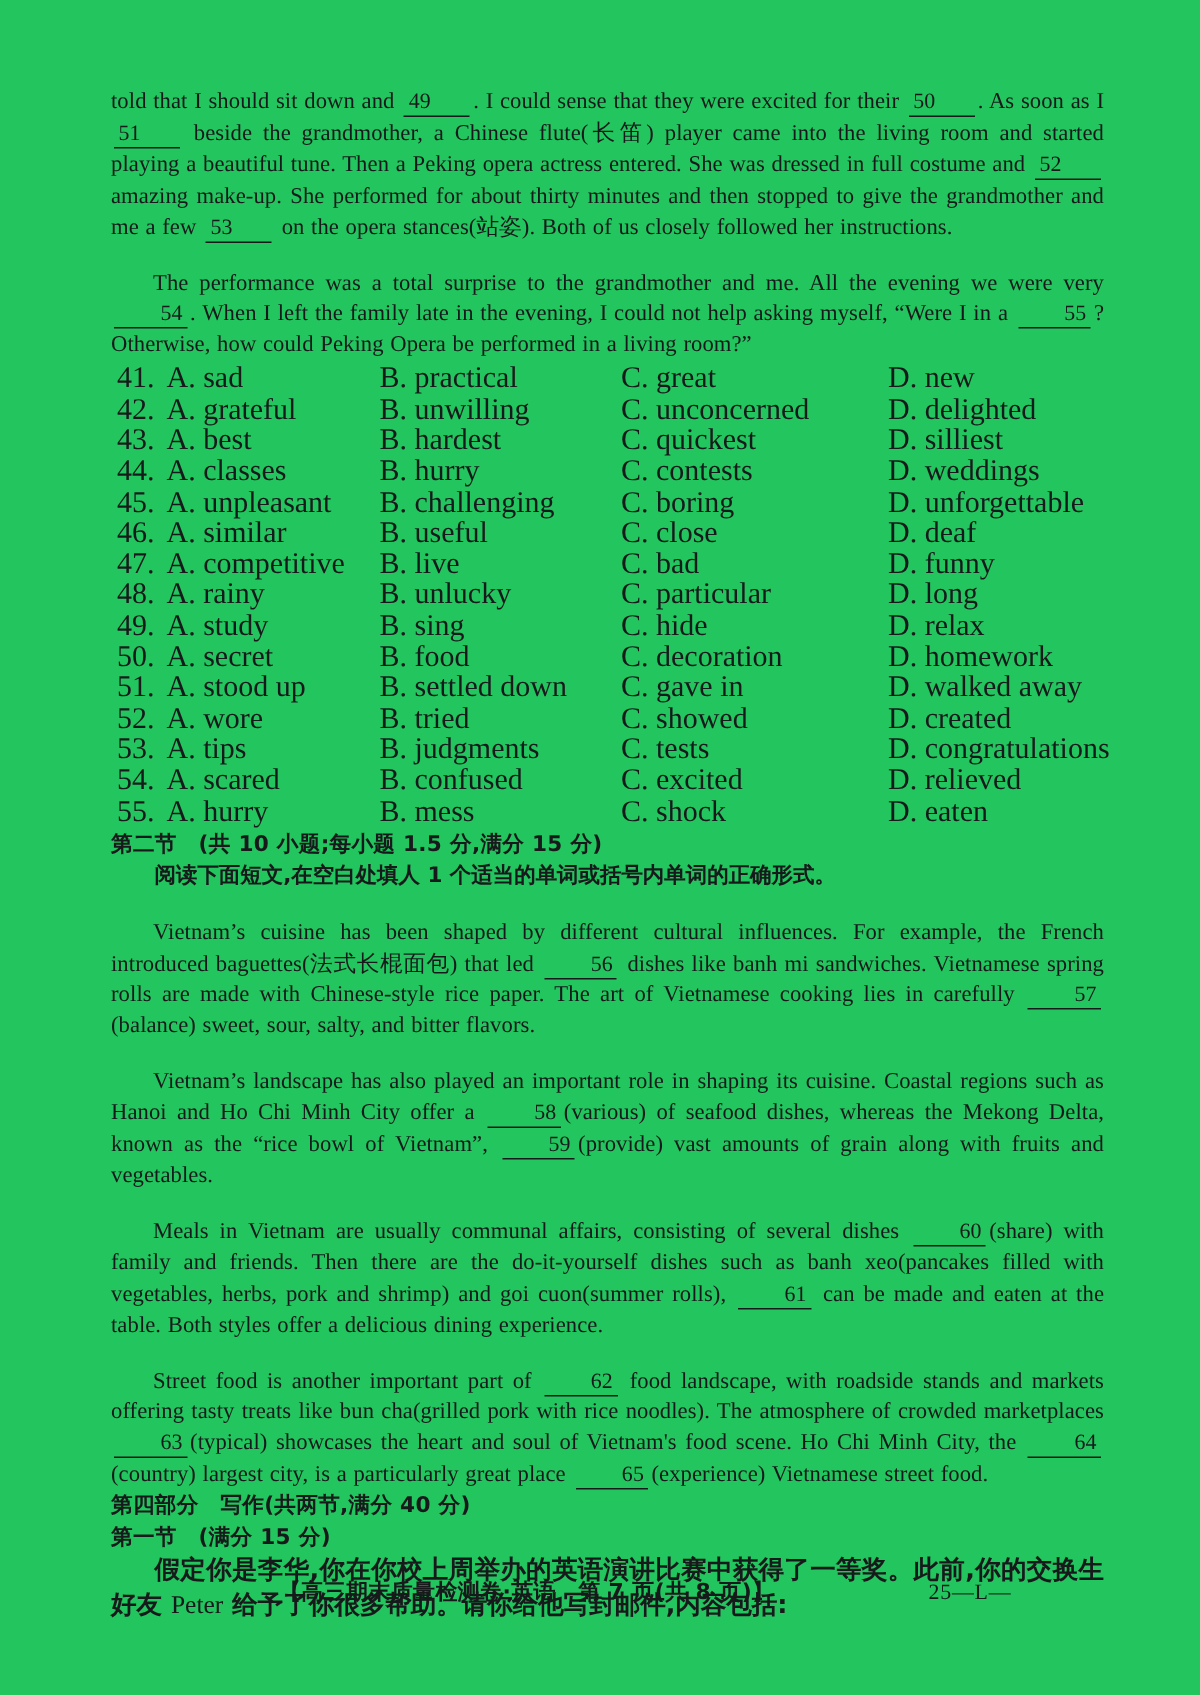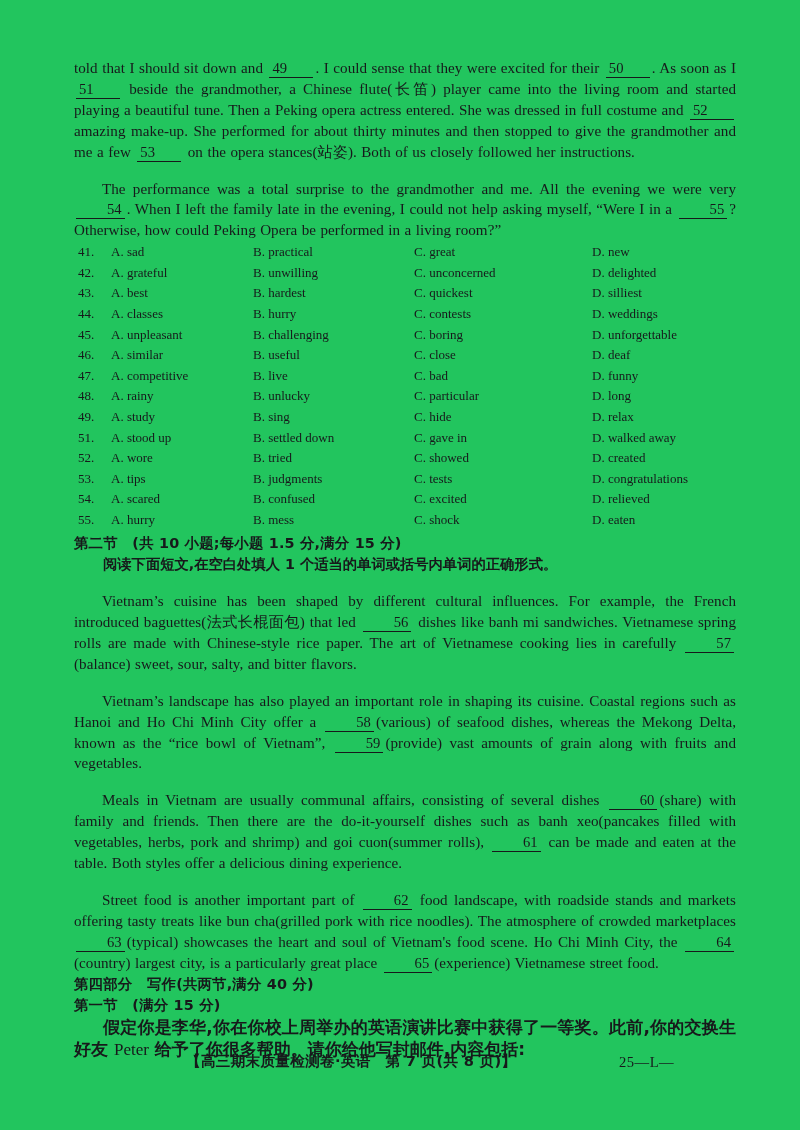--- a/index.html
+++ b/index.html
@@ -55,21 +55,21 @@
   .blank.w1 { min-width: 38px; }
 
   
   .mc-list {
     margin-top: 1px;
   }
   .mc-row {
     display: block;
     position: relative;
     height: 20.6px;
-    font-size: 13px;
+    font-size: 20px;
     line-height: 20.6px;
     white-space: nowrap;
   }
   .mc-num {
     position: absolute;
     left: 4px;
     top: 0;
   }
   .opt {
     position: absolute;
@@ -209,20 +209,27 @@
           <span class="opt d">D. long</span>
         </div>
         <div class="mc-row">
           <span class="mc-num">49.</span>
           <span class="opt a">A. study</span>
           <span class="opt b">B. sing</span>
           <span class="opt c">C. hide</span>
           <span class="opt d">D. relax</span>
         </div>
         <div class="mc-row">
+          <span class="mc-num">50.</span>
+          <span class="opt a">A. secret</span>
+          <span class="opt b">B. food</span>
+          <span class="opt c">C. decoration</span>
+          <span class="opt d">D. homework</span>
+        </div>
+        <div class="mc-row">
           <span class="mc-num">51.</span>
           <span class="opt a">A. stood up</span>
           <span class="opt b">B. settled down</span>
           <span class="opt c">C. gave in</span>
           <span class="opt d">D. walked away</span>
         </div>
         <div class="mc-row">
           <span class="mc-num">52.</span>
           <span class="opt a">A. wore</span>
           <span class="opt b">B. tried</span>

